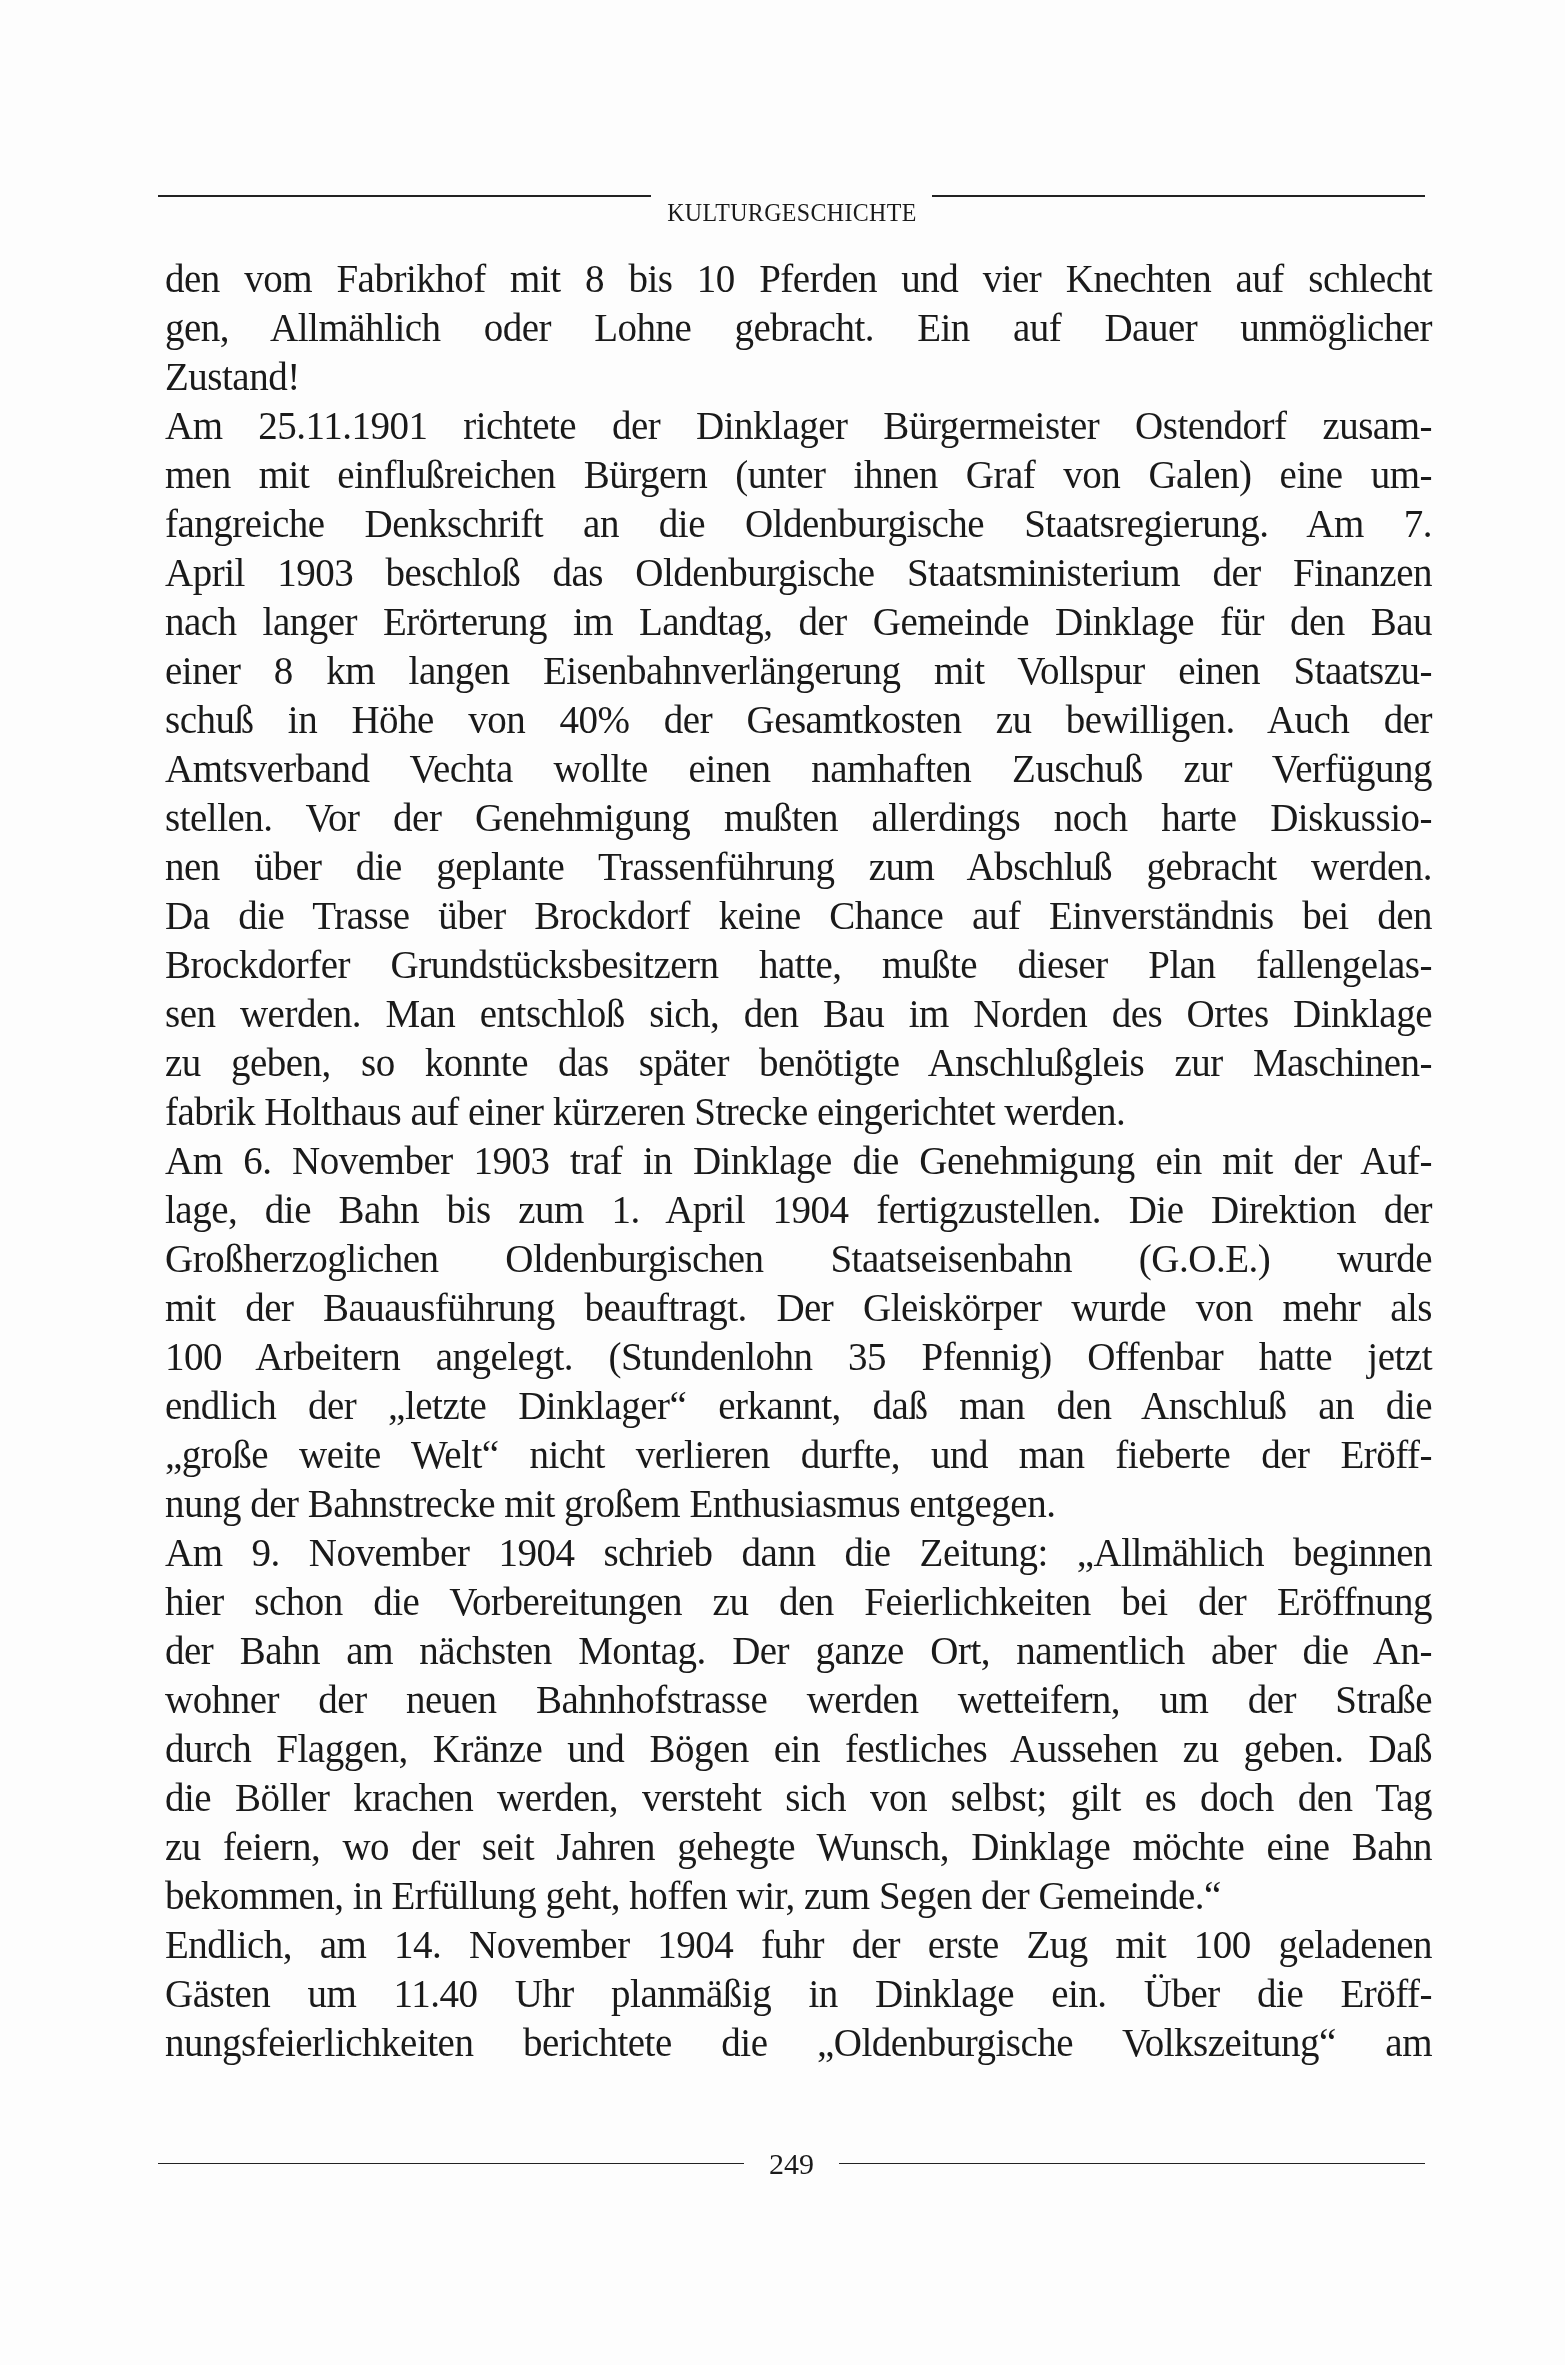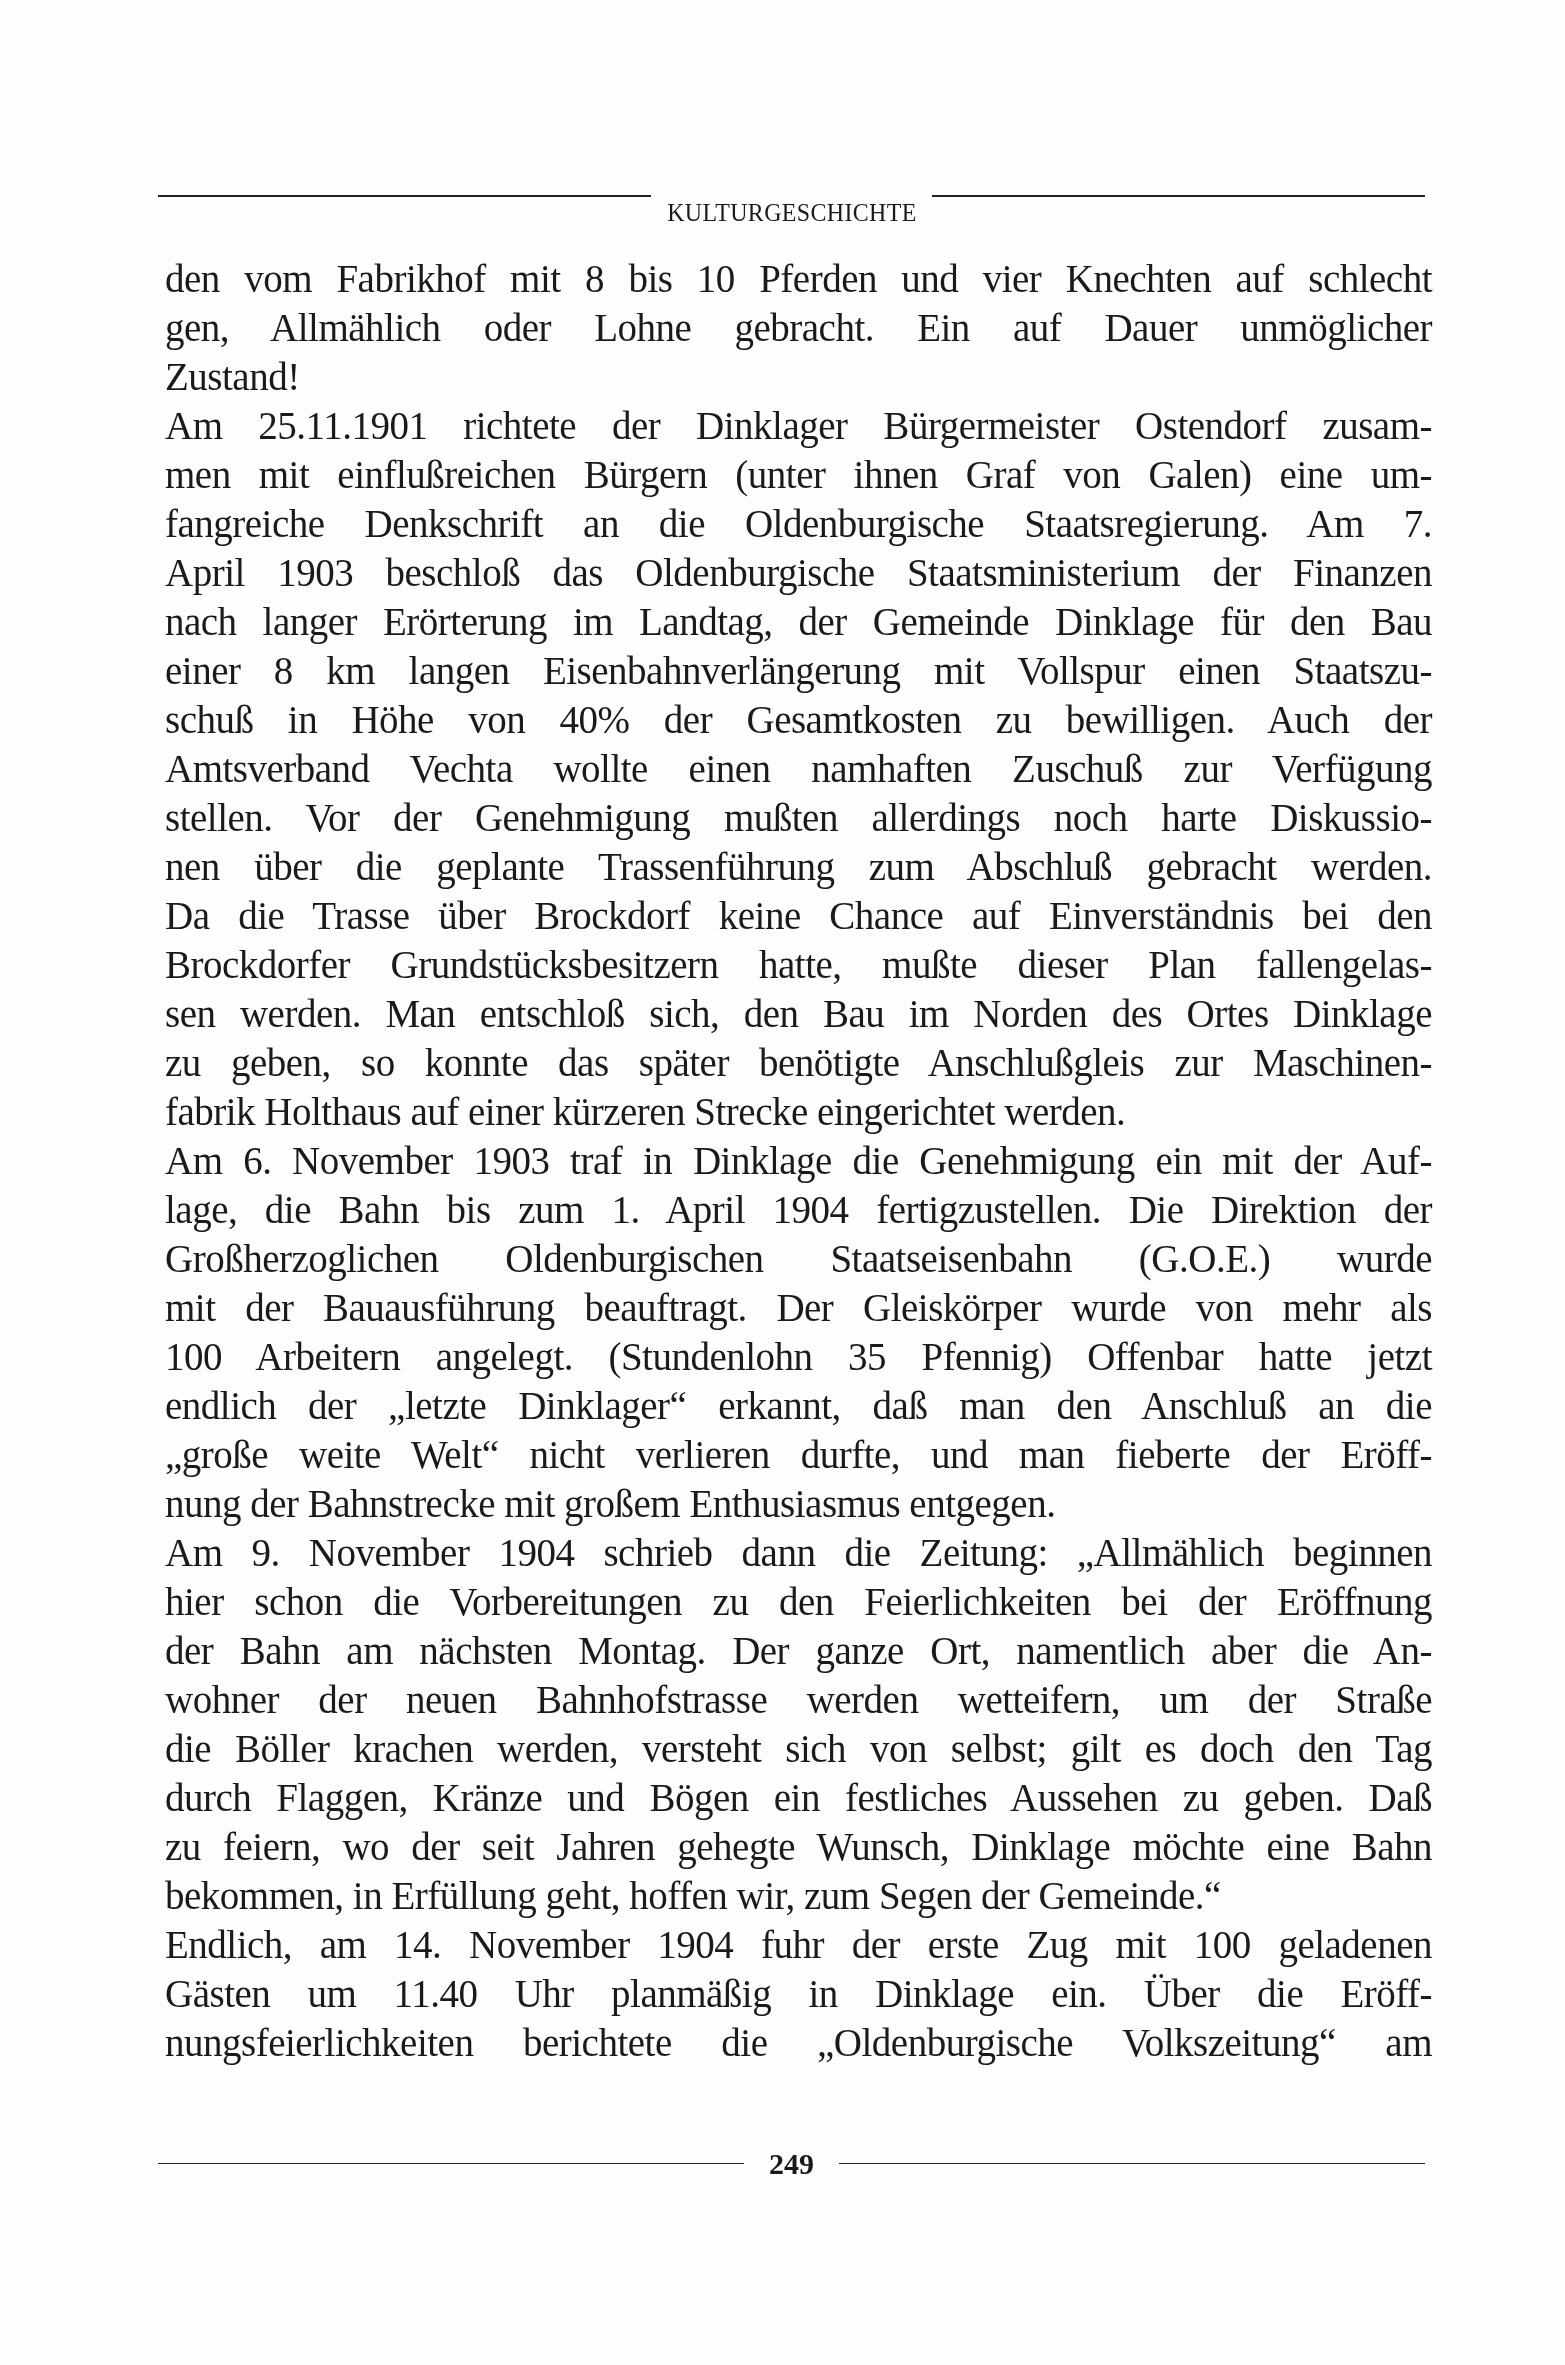--- a/index.html
+++ b/index.html
@@ -66,21 +66,21 @@
       align-items: center;
     }
     .footer .rule {
       flex: 1;
       height: 1.8px;
       background: #222;
     }
     .footer .page-num {
       padding: 0 24.6px;
       font-size: 30px;
-      font-weight: bold;
+      font-weight: normal;
       line-height: 39px;
     }
   </style>
 </head>
 <body>
 
 <div class="header">
   <div class="rule"></div>
   <div class="title">KULTURGESCHICHTE</div>
   <div class="rule"></div>
@@ -121,22 +121,22 @@
     <div class="line">endlich der „letzte Dinklager“ erkannt, daß man den Anschluß an die</div>
     <div class="line">„große weite Welt“ nicht verlieren durfte, und man fieberte der Eröff-</div>
     <div class="line last">nung der Bahnstrecke mit großem Enthusiasmus entgegen.</div>
   </div>
 
   <div>
     <div class="line">Am 9. November 1904 schrieb dann die Zeitung: „Allmählich beginnen</div>
     <div class="line">hier schon die Vorbereitungen zu den Feierlichkeiten bei der Eröffnung</div>
     <div class="line">der Bahn am nächsten Montag. Der ganze Ort, namentlich aber die An-</div>
     <div class="line">wohner der neuen Bahnhofstrasse werden wetteifern, um der Straße</div>
+    <div class="line">durch Flaggen, Kränze und Bögen ein festliches Aussehen zu geben. Daß</div>
     <div class="line">die Böller krachen werden, versteht sich von selbst; gilt es doch den Tag</div>
-    <div class="line">durch Flaggen, Kränze und Bögen ein festliches Aussehen zu geben. Daß</div>
     <div class="line">zu feiern, wo der seit Jahren gehegte Wunsch, Dinklage möchte eine Bahn</div>
     <div class="line last">bekommen, in Erfüllung geht, hoffen wir, zum Segen der Gemeinde.“</div>
   </div>
 
   <div>
     <div class="line">Endlich, am 14. November 1904 fuhr der erste Zug mit 100 geladenen</div>
     <div class="line">Gästen um 11.40 Uhr planmäßig in Dinklage ein. Über die Eröff-</div>
     <div class="line">nungsfeierlichkeiten berichtete die „Oldenburgische Volkszeitung“ am</div>
   </div>
 </div>

